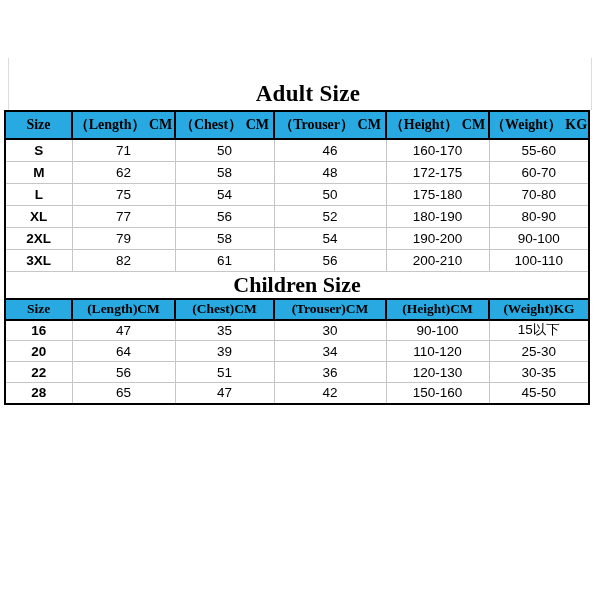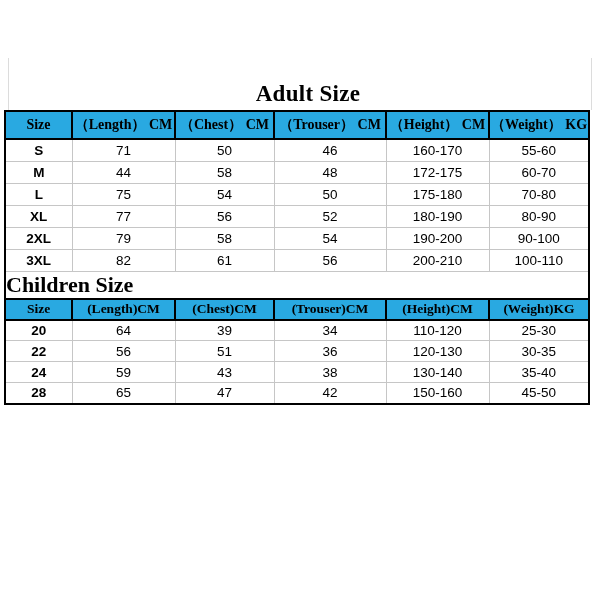--- a/index.html
+++ b/index.html
@@ -72,20 +72,21 @@
   tbody.children-body td { height: 21px; }
   td.size-col { font-weight: bold; font-size: 14px; }
 
   tr.section-title td {
     background: #ffffff;
     border-left: none;
     border-right: none;
     border-top: 1px solid var(--grid-line, #c6c6c6);
     border-bottom: 2px solid var(--table-border, #000);
     height: 27px;
+    text-align: center;
     vertical-align: middle;
     font-family: "Liberation Serif", serif;
     font-weight: bold;
     font-size: 22px;
     padding: 0;
   }
 </style>
 </head>
 <body>
 
@@ -116,21 +117,21 @@
       <tr>
         <td class="size-col">S</td>
         <td>71</td>
         <td>50</td>
         <td>46</td>
         <td>160-170</td>
         <td>55-60</td>
       </tr>
       <tr>
         <td class="size-col">M</td>
-        <td>44</td>
+        <td>62</td>
         <td>58</td>
         <td>48</td>
         <td>172-175</td>
         <td>60-70</td>
       </tr>
       <tr>
         <td class="size-col">L</td>
         <td>75</td>
         <td>54</td>
         <td>50</td>
@@ -170,44 +171,44 @@
         <th class="size-col">Size</th>
         <th>(Length)CM</th>
         <th>(Chest)CM</th>
         <th>(Trouser)CM</th>
         <th>(Height)CM</th>
         <th>(Weight)KG</th>
       </tr>
   </tbody>
   <tbody class="data-body children-body">
       <tr>
+        <td class="size-col">16</td>
+        <td>47</td>
+        <td>35</td>
+        <td>30</td>
+        <td>90-100</td>
+        <td>15以下</td>
+      </tr>
+      <tr>
         <td class="size-col">20</td>
         <td>64</td>
         <td>39</td>
         <td>34</td>
         <td>110-120</td>
         <td>25-30</td>
       </tr>
       <tr>
         <td class="size-col">22</td>
         <td>56</td>
         <td>51</td>
         <td>36</td>
         <td>120-130</td>
         <td>30-35</td>
       </tr>
       <tr>
-        <td class="size-col">24</td>
-        <td>59</td>
-        <td>43</td>
-        <td>38</td>
-        <td>130-140</td>
-        <td>35-40</td>
-      </tr>
-      <tr>
         <td class="size-col">28</td>
         <td>65</td>
         <td>47</td>
         <td>42</td>
         <td>150-160</td>
         <td>45-50</td>
       </tr>
     </tbody>
 </table>
 

